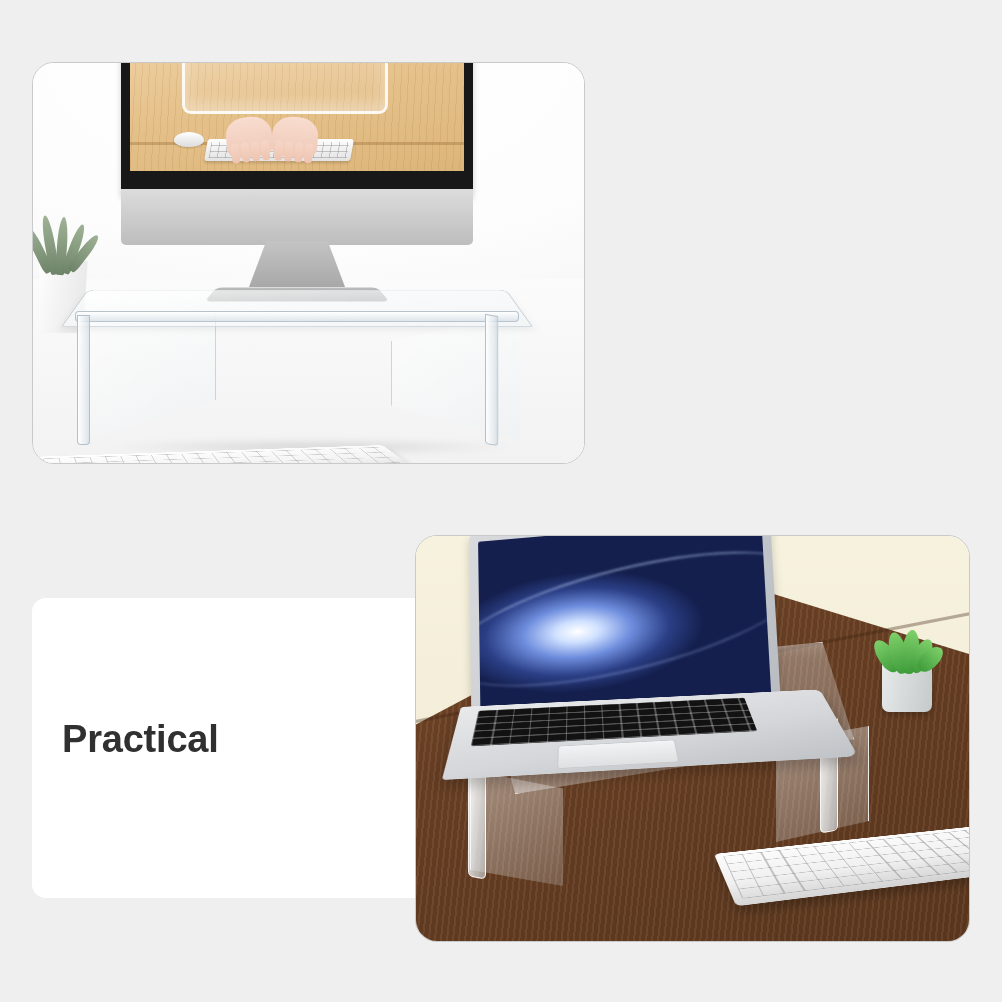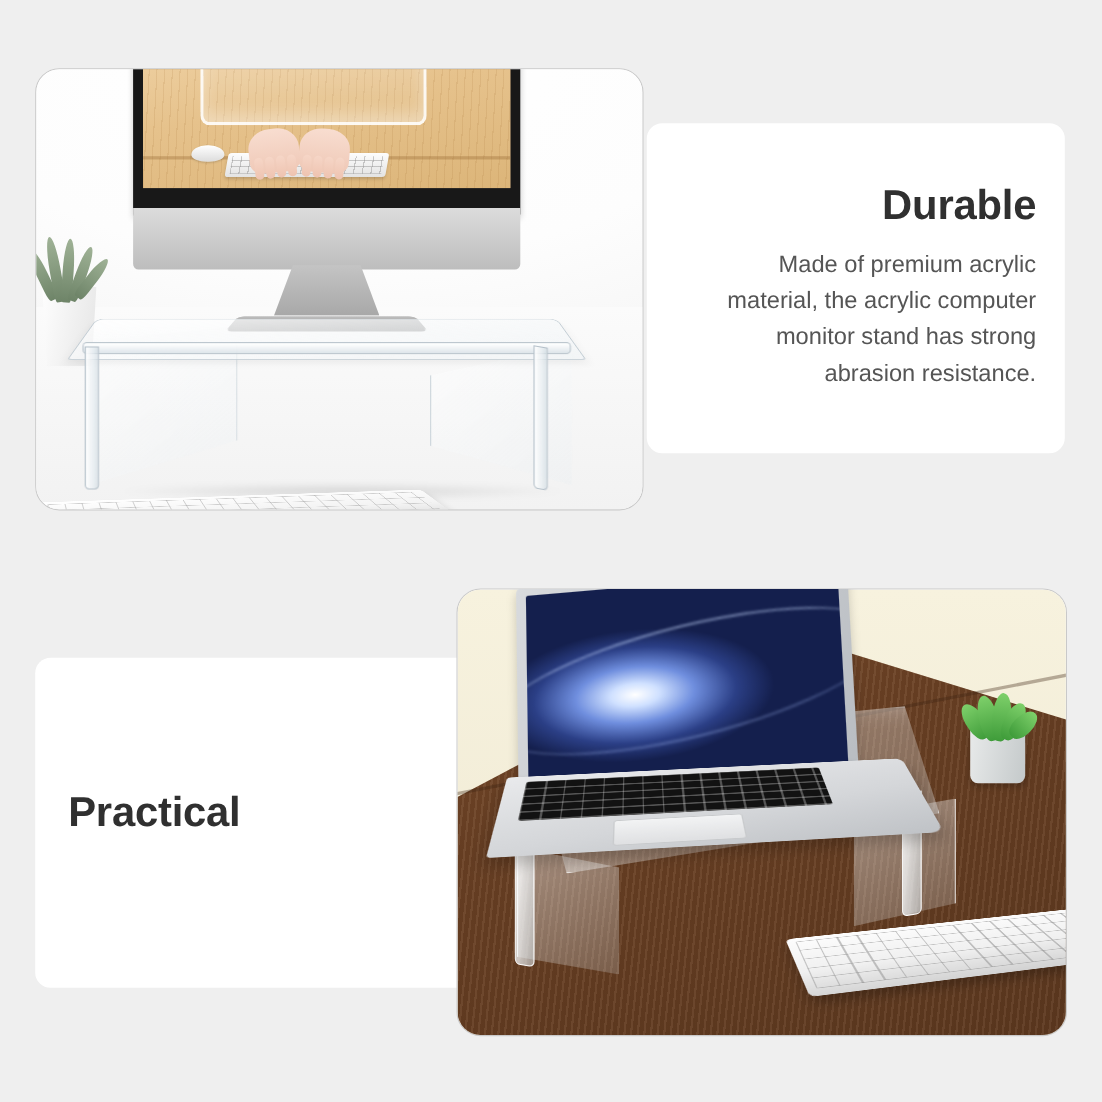--- a/index.html
+++ b/index.html
@@ -394,24 +394,20 @@
       <div class="leg-panel r"></div>
       <div class="riser-top"></div>
       <div class="riser-front"></div>
       <div class="leg l"></div>
       <div class="leg r"></div>
     </div>
 
     <div class="kbd-front"></div>
   </div>
 
-  <div class="text-card" id="card-durable">
-    <h2 class="heading">Durable</h2>
-    <p class="body-copy">Made of premium acrylic material, the acrylic computer monitor stand has strong abrasion resistance.</p>
-  </div>
 
   <div class="text-card" id="card-practical">
     <h2 class="heading">Practical</h2>
   </div>
 
   <div class="photo-card" id="photo-laptop">
     <div class="wall"></div>
     <div class="desk"></div>
     <div class="desk-edge"></div>
 

